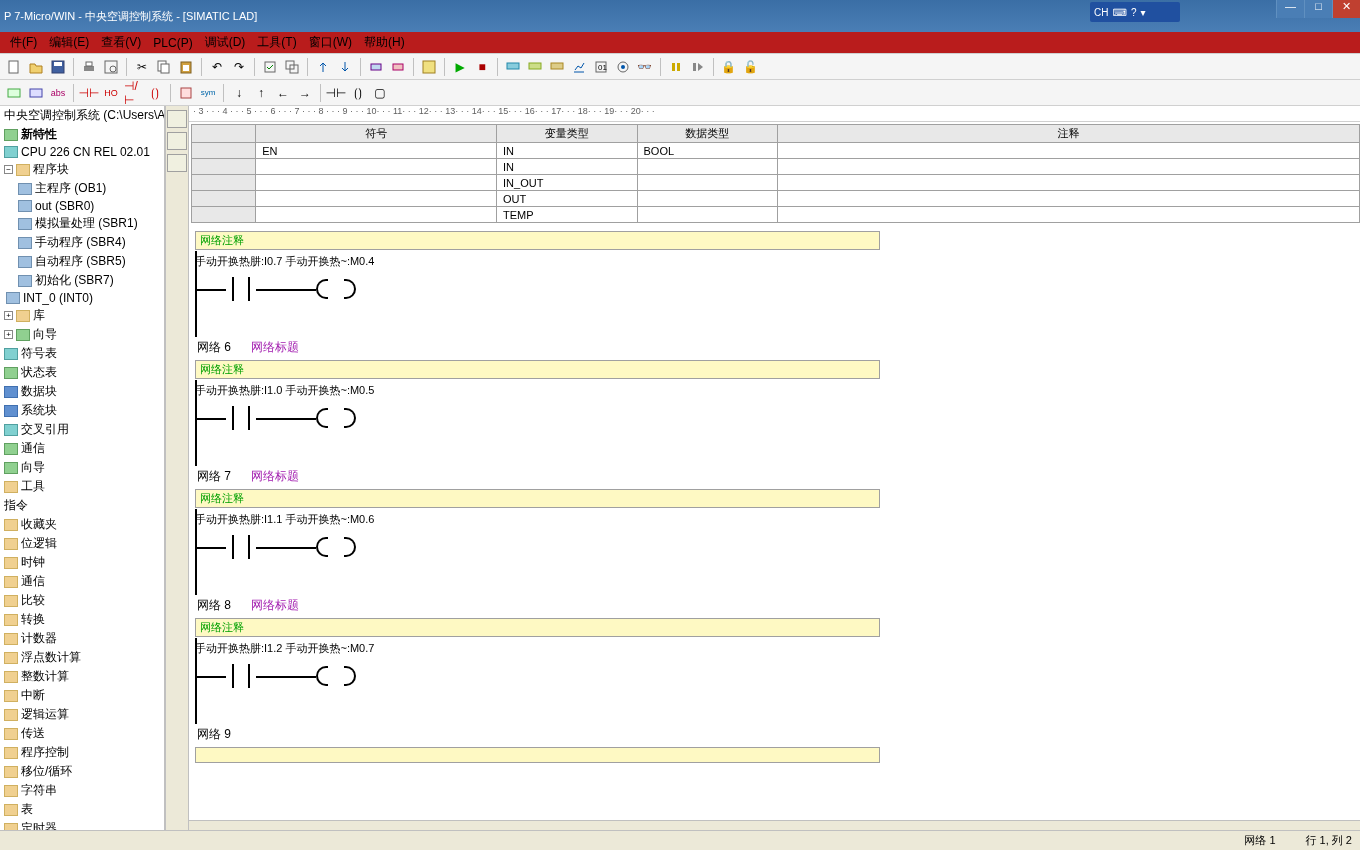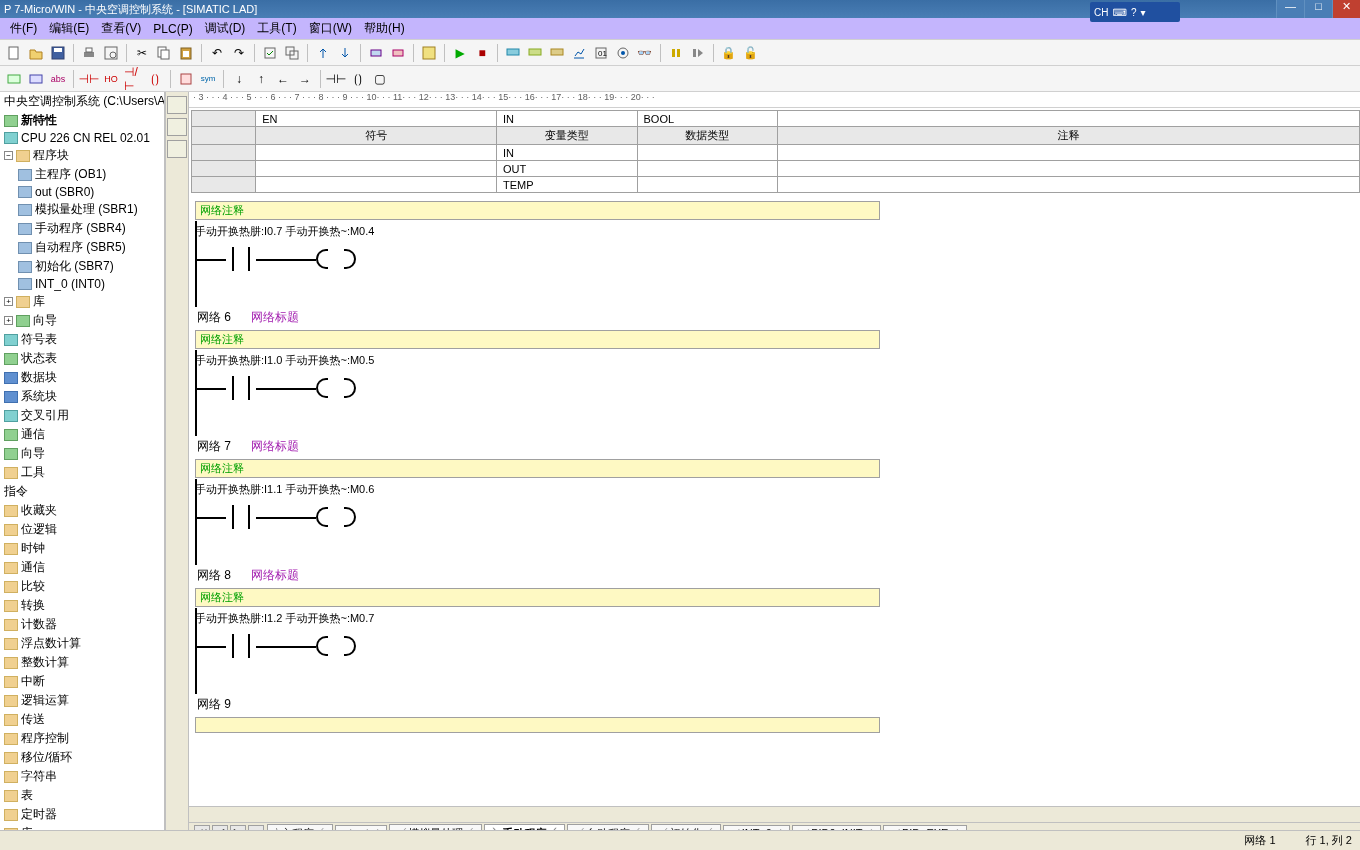--- a/index.html
+++ b/index.html
@@ -1,18 +1,18 @@
 <!DOCTYPE html>
 <html><head>
 <meta charset="utf-8">
 <style>
 * { margin: 0; padding: 0; box-sizing: border-box; font-family: "Microsoft YaHei", Arial, sans-serif; }
 body { background: #fff; font-size: 12px; overflow: hidden; width: 1360px; height: 850px; }
-.titlebar { background: linear-gradient(#3a6ea5, #4a7eb5); color: #fff; height: 18px; padding: 0 4px; display: flex; align-items: center; font-size: 11px; }
-.menubar { background: #c4b5fd; height: 22px; display: flex; align-items: center; padding: 0 4px; border-bottom: 1px solid #d0d0d0; }
+.titlebar { background: linear-gradient(#3a6ea5, #4a7eb5); color: #fff; height: 32px; padding: 0 4px; display: flex; align-items: center; font-size: 11px; }
+.menubar { background: #b91c1c; height: 22px; display: flex; align-items: center; padding: 0 4px; border-bottom: 1px solid #d0d0d0; }
 .menuitem { padding: 2px 6px; cursor: pointer; font-size: 12px; }
 .toolbar { background: #f5f5f5; height: 26px; display: flex; align-items: center; padding: 0 4px; border-bottom: 1px solid #d0d0d0; gap: 2px; }
 .tbtn { width: 20px; height: 20px; display: inline-flex; align-items: center; justify-content: center; cursor: pointer; border: 1px solid transparent; }
 .tsep { width: 1px; height: 18px; background: #c0c0c0; margin: 0 3px; }
 .panes { display: flex; height: 750px; }
 .leftpane { width: 165px; background: #fff; border-right: 1px solid #c0c0c0; overflow-y: auto; font-size: 12px; }
 .treenode { padding: 1px 2px 1px 4px; display: flex; align-items: center; gap: 3px; cursor: pointer; white-space: nowrap; }
 .exp { width: 9px; height: 9px; border: 1px solid #888; font-size: 8px; line-height: 7px; text-align: center; display: inline-block; }
 .ticon { width: 14px; height: 12px; display: inline-block; }
 .ticon.fold { background: #f0d090; border: 1px solid #d0b060; }
@@ -303,21 +303,21 @@
         <span>手动程序 (SBR4)</span>
       </div>
     <div class="treenode" style="padding-left:18px">
         <span class="ticon blk"></span>
         <span>自动程序 (SBR5)</span>
       </div>
     <div class="treenode" style="padding-left:18px">
         <span class="ticon blk"></span>
         <span>初始化 (SBR7)</span>
       </div>
-    <div class="treenode" style="padding-left:18px">
+    <div class="treenode" style="padding-left:6px">
         <span class="ticon blk"></span>
         <span>INT_0 (INT0)</span>
       </div>
     <div class="treenode">
         <span class="exp">+</span>
         <span class="ticon fold"></span>
         <span>库</span>
       </div>
     <div class="treenode">
         <span class="exp">+</span>
@@ -439,37 +439,44 @@
     <div class="midbtn"></div>
     <div class="midbtn"></div>
   </div>
 
   <div class="mainarea">
     <div class="ruler">· 3 · · · 4 · · · 5 · · · 6 · · · 7 · · · 8 · · · 9 · · · 10· · · 11· · · 12· · · 13· · · 14· · · 15· · · 16· · · 17· · · 18· ·        · 19· · · 20· · ·</div>
 
     <table class="vartable">
       <tbody>
           <tr>
-            <td class="rowhdr"></td>
-            <td>EN</td>
-            <td>IN</td>
-            <td>BOOL</td>
-            <td></td>
-          </tr>
-      <tr>
         <th class="rowhdr"></th>
         <th style="width:120px">符号</th>
         <th style="width:70px">变量类型</th>
         <th style="width:70px">数据类型</th>
         <th style="width:290px">注释</th>
       </tr>
       <tr>
             <td class="rowhdr"></td>
-            <td></td>
+            <td>EN</td>
             <td>IN</td>
+            <td>BOOL</td>
+            <td></td>
+          </tr>
+      <tr>
+            <td class="rowhdr"></td>
+            <td></td>
+            <td>IN</td>
+            <td></td>
+            <td></td>
+          </tr>
+      <tr>
+            <td class="rowhdr"></td>
+            <td></td>
+            <td>IN_OUT</td>
             <td></td>
             <td></td>
           </tr>
       <tr>
             <td class="rowhdr"></td>
             <td></td>
             <td>OUT</td>
             <td></td>
             <td></td>
           </tr>

